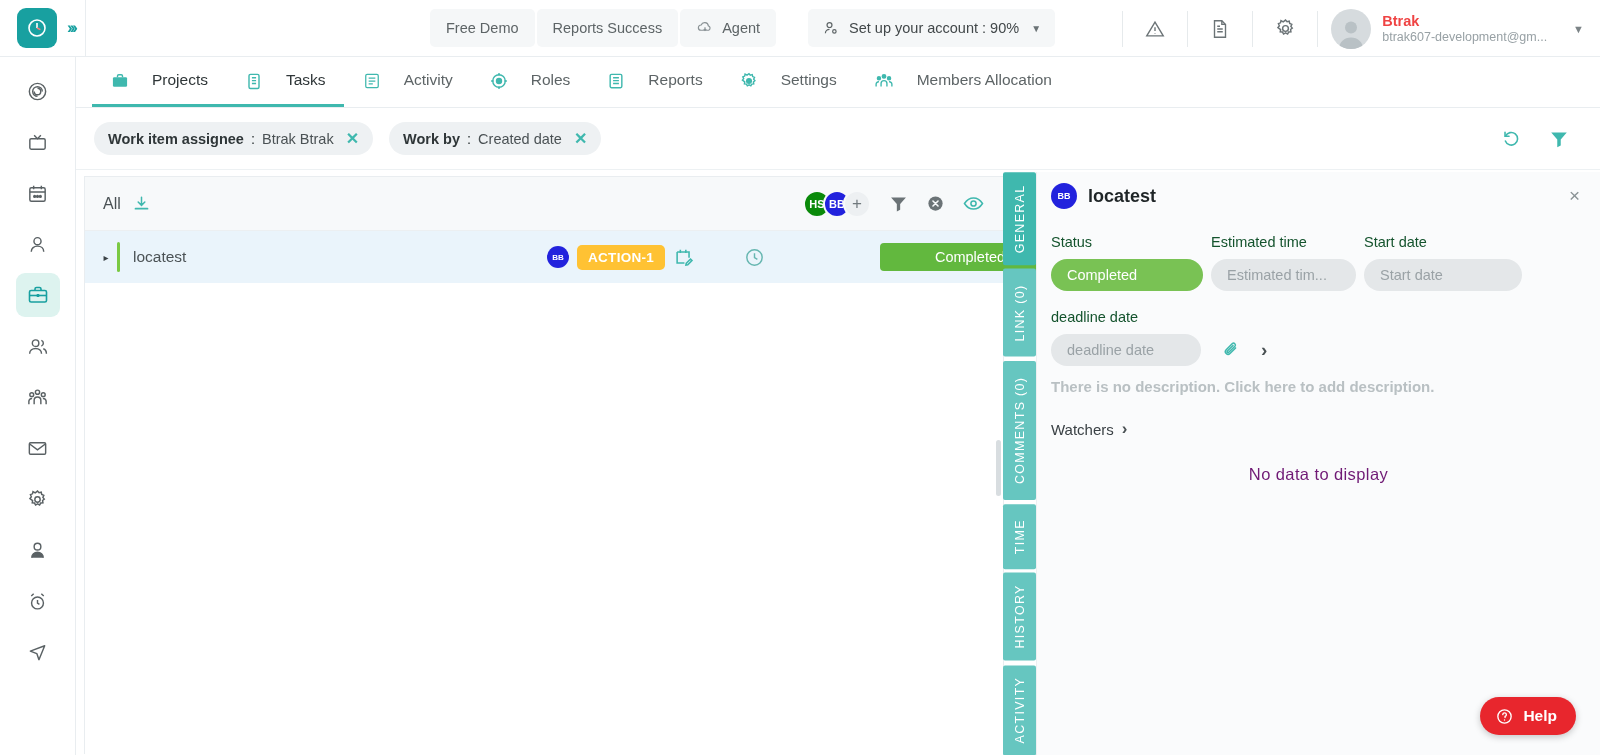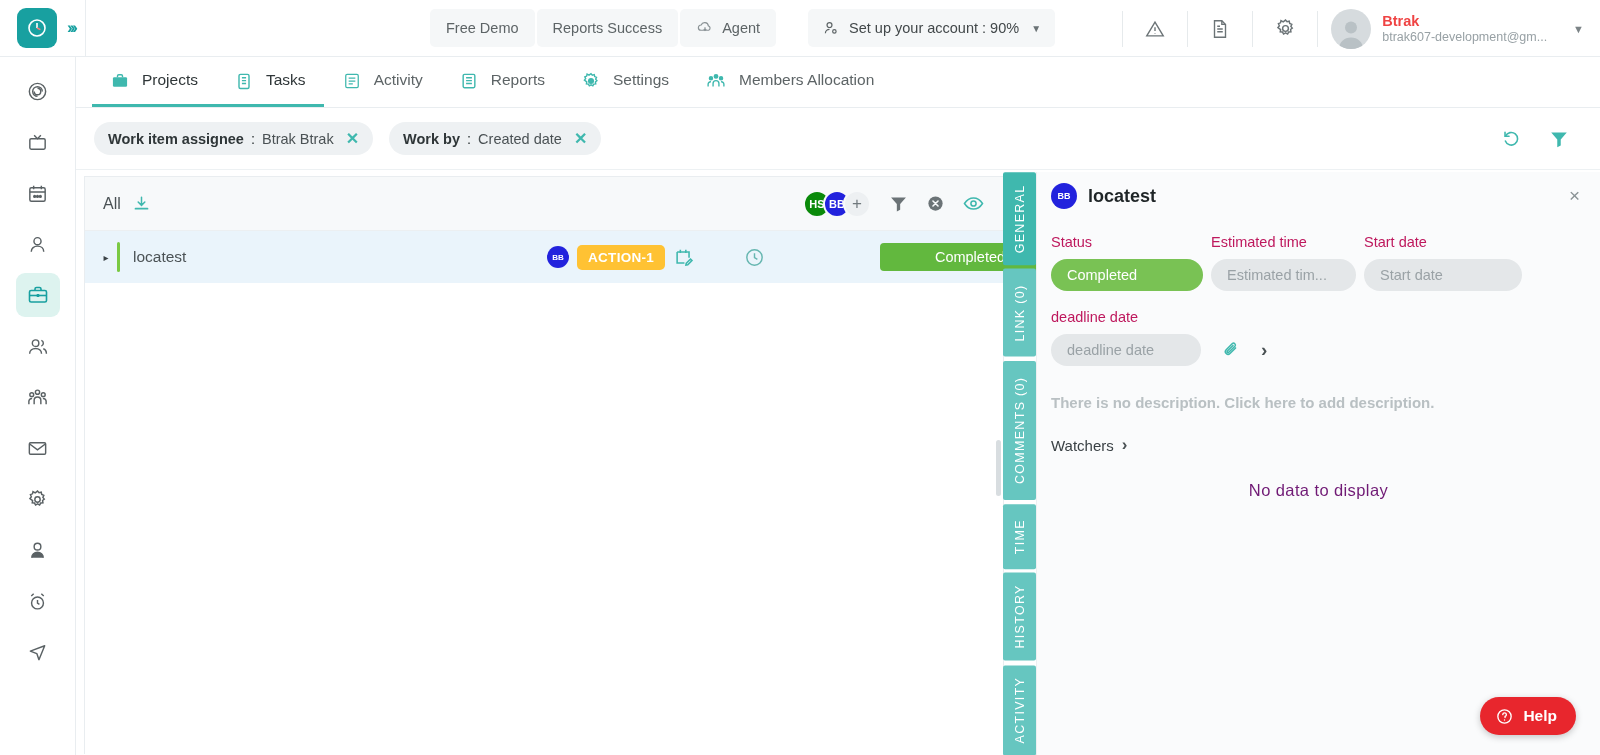--- a/index.html
+++ b/index.html
@@ -83,21 +83,21 @@
   .rail-item.active { background: #ddf3ef; color: #18a0a0; }
 
   
   .tabnav {
     position: absolute; left: 76px; top: 57px; width: 1524px; height: 51px;
     background: #ffffff; border-bottom: 1px solid #e9edf0;
     display: flex; align-items: flex-end; padding-left: 16px;
   }
   .tabitem {
     height: 50px; padding: 0 18px; display: flex; align-items: center;
-    gap: 12px; cursor: pointer; color: #5d6466; font-size: 15.5px;
+    gap: 22px; cursor: pointer; color: #5d6466; font-size: 15.5px;
     border-bottom: 3px solid transparent;
   }
   .tabitem .tlabel { position: relative; top: -1px; }
   .tabitem.active { color: #2f3638; border-bottom-color: #3fb8ae; }
   .tabitem .ticon { color: #3fb8ae; display: flex; }
 
   
   .chipbar {
     position: absolute; left: 76px; top: 108px; width: 1524px; height: 62px;
     background: #ffffff; border-bottom: 1px solid #edf1f3;
@@ -199,33 +199,33 @@
     margin-right: 11px;
   }
   .dh-title { font-size: 18px; font-weight: 700; color: #1f2527; }
   .dh-close {
     position: absolute; right: 20px; top: 14px; color: #8b9396;
     font-size: 19px; cursor: pointer; line-height: 1;
   }
   .detail-body { padding: 14px 14px 0 14px; }
   .fld-row { display: flex; gap: 8px; }
   .fld { display: flex; flex-direction: column; }
-  .fld-lbl { font-size: 14.5px; color: #be185d; margin-bottom: 9px; }
+  .fld-lbl { font-size: 14.5px; color: #14532d; margin-bottom: 9px; }
   .fld-ctl {
     height: 32px; border-radius: 16px; background: #e4e7e9;
     color: #9aa2a6; font-size: 14.5px; display: flex; align-items: center;
     padding: 0 16px; cursor: pointer; white-space: nowrap; overflow: hidden;
   }
   .fld-ctl.status { background: #79c254; color: #ffffff; justify-content: flex-start; }
   .deadline-wrap { display: flex; align-items: center; margin-top: 18px; }
   .deadline-wrap .fld-ctl { width: 150px; }
   .clip-ic { margin-left: 20px; color: #3fb8ae; cursor: pointer; display: flex; }
   .arrow-ic { margin-left: 20px; color: #4a5154; font-size: 19px; font-weight: 700; cursor: pointer; }
   .desc-ph {
-    margin-top: 28px; font-size: 15px; color: #b9c0c3; font-weight: 600;
+    margin-top: 12px; font-size: 15px; color: #b9c0c3; font-weight: 600;
     cursor: pointer;
   }
   .watchers-row {
     margin-top: 24px; display: flex; align-items: center; gap: 8px;
     cursor: pointer;
   }
   .watchers-lbl { font-size: 15px; color: #3a4145; }
   .watchers-arw { color: #4a5154; font-size: 17px; font-weight: 700; }
   .nodata {
     margin-top: 26px; text-align: center; color: #701a75; font-size: 16.5px;
@@ -436,20 +436,30 @@
       <span class="tlabel">Tasks</span>
     </div>
     <div class="tabitem">
       <span class="ticon">
         <svg width="20" height="20" viewBox="0 0 24 24" fill="none" stroke="currentColor" stroke-width="1.5">
           <rect x="4.5" y="4" width="15" height="16" rx="1.6"></rect>
             <path d="M8 8.5h8M8 12h8M8 15.5h5"></path>
         </svg>
       </span>
       <span class="tlabel">Activity</span>
+    </div>
+    <div class="tabitem">
+      <span class="ticon">
+        <svg width="20" height="20" viewBox="0 0 24 24" fill="none" stroke="currentColor" stroke-width="1.7">
+          <circle cx="12" cy="12" r="7.5"></circle>
+            <circle cx="12" cy="12" r="3" fill="currentColor"></circle>
+          <path d="M12 2.5v3M12 18.5v3M2.5 12h3M18.5 12h3"></path>
+        </svg>
+      </span>
+      <span class="tlabel">Roles</span>
     </div>
     <div class="tabitem">
       <span class="ticon">
         <svg width="20" height="20" viewBox="0 0 24 24" fill="none" stroke="currentColor" stroke-width="1.7">
           <rect x="5" y="4" width="14" height="16" rx="1.6"></rect>
             <path d="M8.5 8h7M8.5 11.5h7M8.5 15h7"></path>
         </svg>
       </span>
       <span class="tlabel">Reports</span>
     </div>

